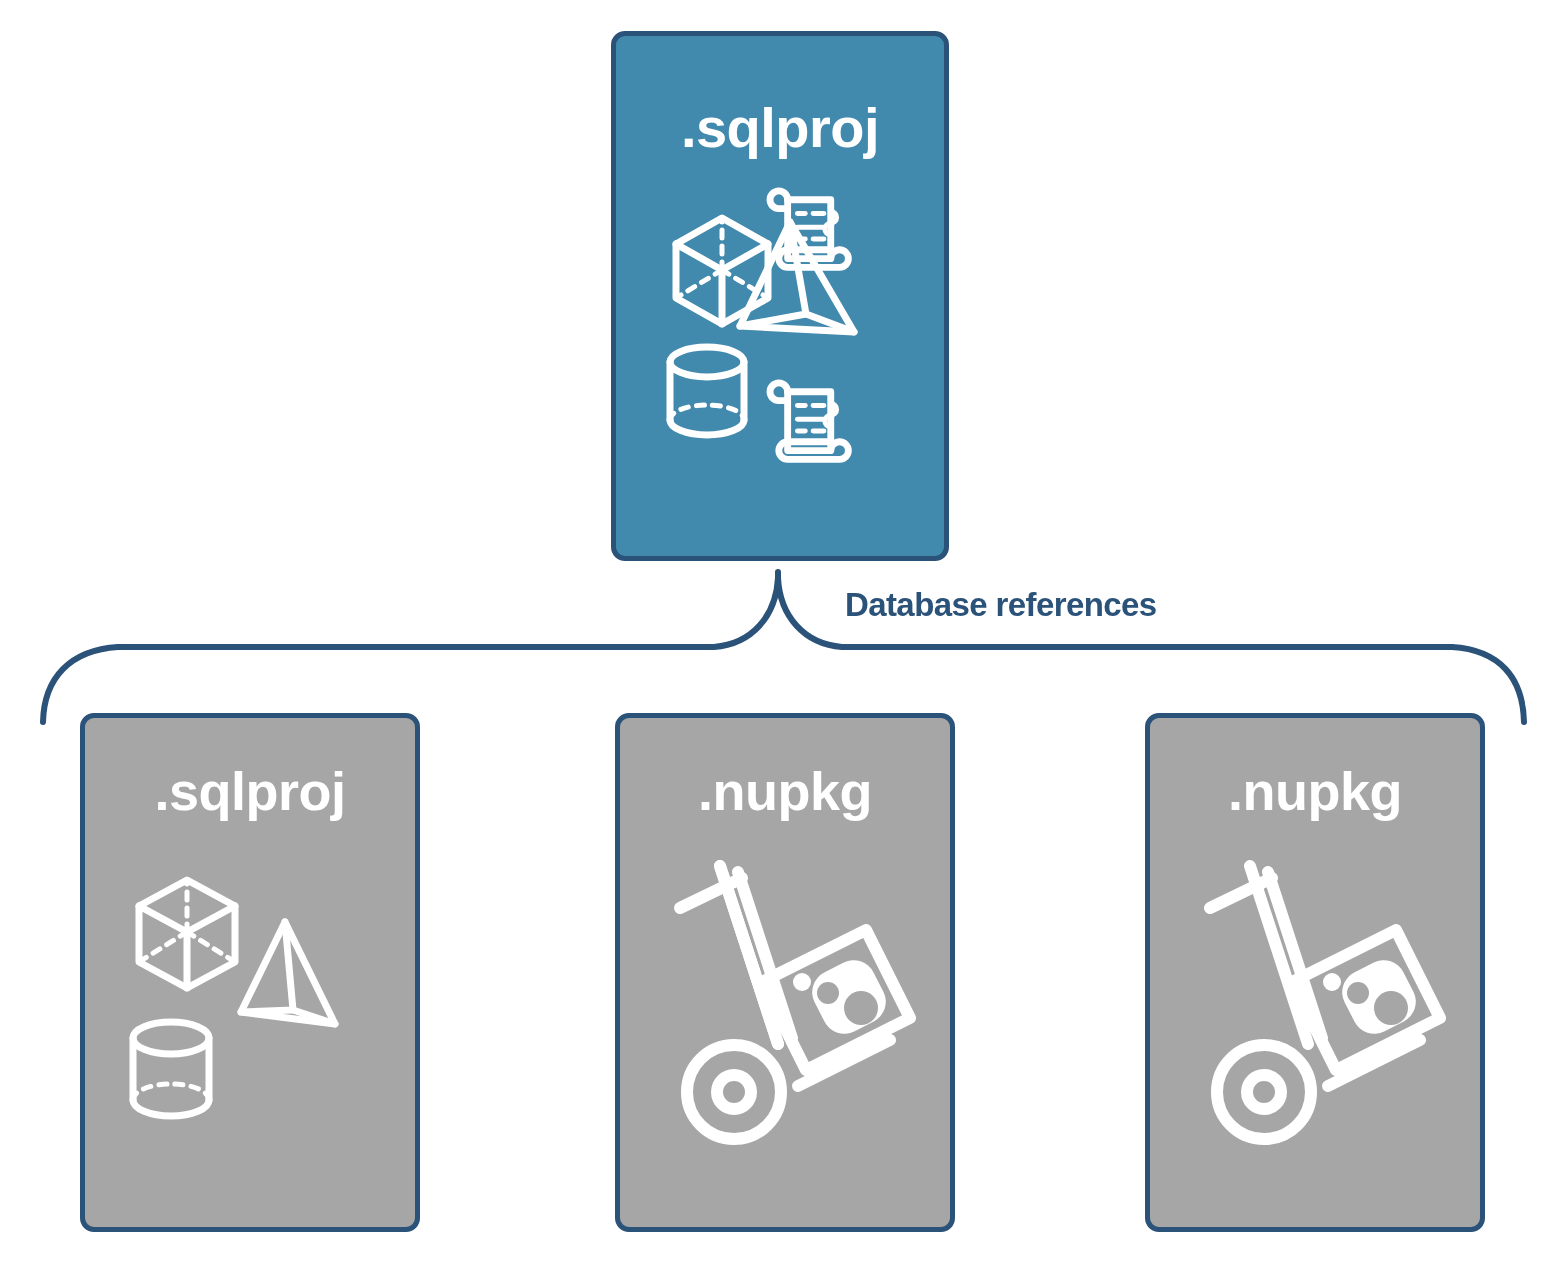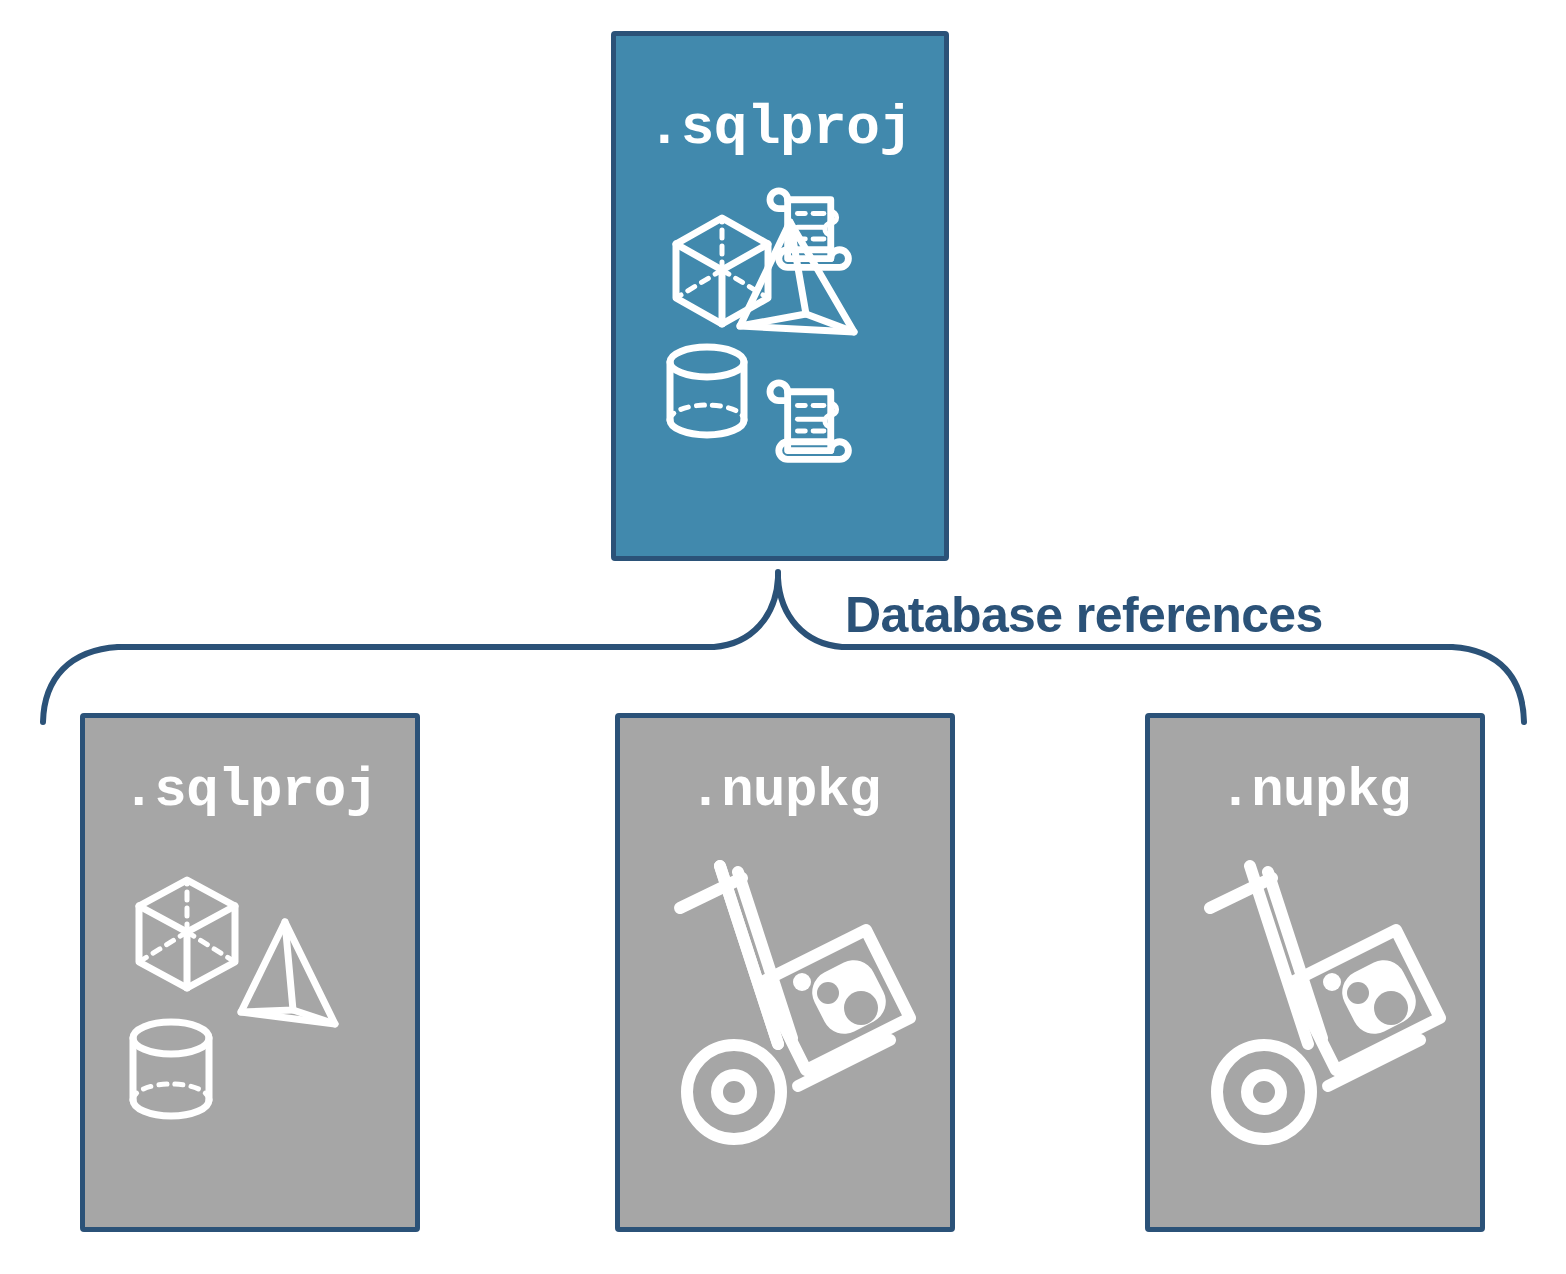--- a/index.html
+++ b/index.html
@@ -18,23 +18,22 @@
     position: absolute;
     left: 0;
     top: 0;
     width: 1566px;
     height: 1274px;
   }
   .card {
     position: absolute;
     box-sizing: border-box;
     border: 5px solid #2b5278;
-    border-radius: 4px;
+    border-radius: 14px;
     overflow: hidden;
-    font-family: Liberation Mono, monospace;
   }
   .card-title {
     position: absolute;
     left: 0;
     right: 0;
     text-align: center;
     color: #ffffff;
     font-weight: bold;
     letter-spacing: -0.5px;
     line-height: 1;
@@ -83,21 +82,21 @@
     left: 0;
     top: 0;
     width: 1566px;
     height: 1274px;
     pointer-events: none;
   }
   #brace-label {
     position: absolute;
     left: 845px;
     top: 586px;
-    font-size: 50px;
+    font-size: 33px;
     font-weight: bold;
     color: #2b5278;
     letter-spacing: -0.6px;
     white-space: nowrap;
     user-select: none;
   }
 </style>
 </head>
 <body>
 

